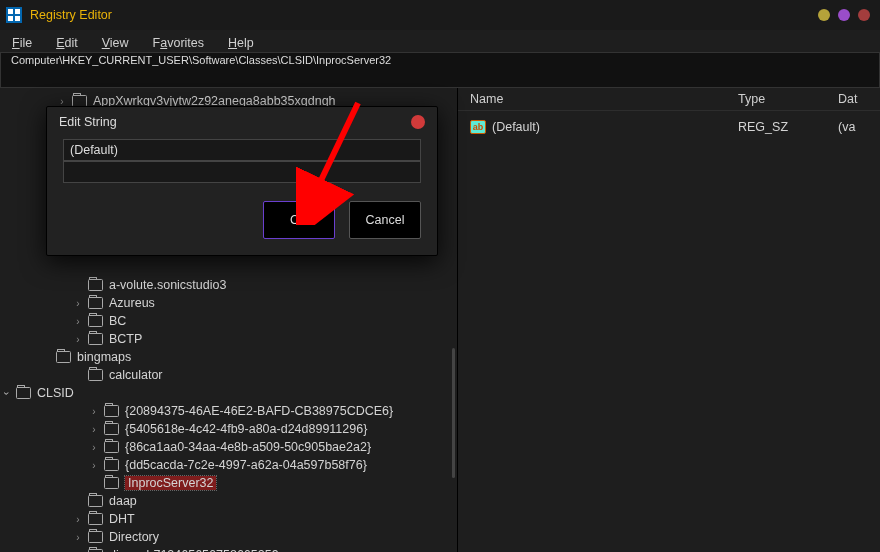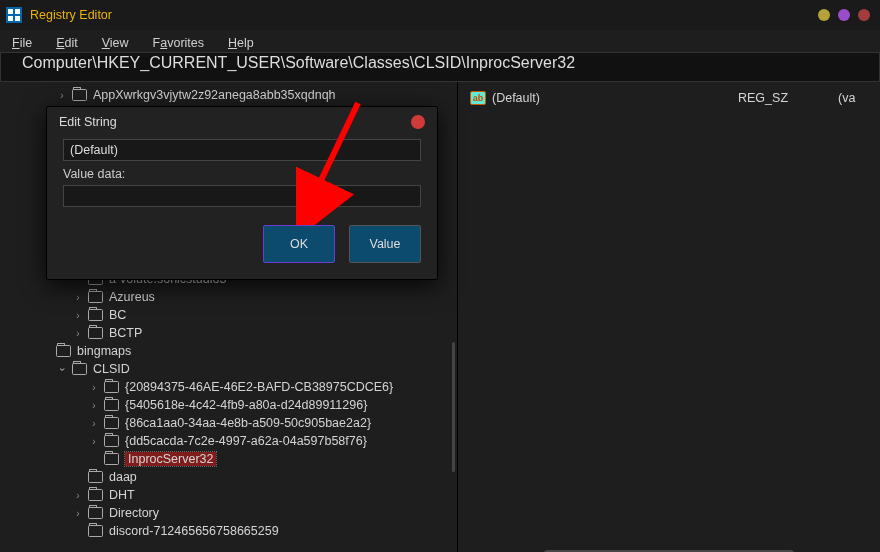--- a/index.html
+++ b/index.html
@@ -58,24 +58,24 @@
     color: #d0d0d0;
     font-size: 12.5px;
     cursor: default;
   }
   .menubar .mitem .ul { text-decoration: underline; }
 
   
   .addressbar {
     background: #111;
     border: 1px solid #333;
-    height: 30px;
+    height: 36px;
     margin: 0 0 0 0;
-    padding: 1px 21px;
-    font-size: 16px;
+    padding: 1px 10px;
+    font-size: 11px;
     color: #ddd;
   }
 
   
   .main {
     display: flex;
     height: calc(100% - 72px);
     position: relative;
   }
   .left-pane {
@@ -194,21 +194,21 @@
     padding: 3px 6px;
     font-size: 12.5px;
     height: 22px;
   }
   .dlg-buttons {
     display: flex; justify-content: flex-end; gap: 14px;
     padding: 16px 16px 4px;
   }
   .dlg-btn {
     min-width: 72px; height: 38px;
-    background: #0c4a6e;
+    background: #000000;
     border: 1px solid #555;
     color: #ddd;
     font-size: 12.5px;
     cursor: pointer;
     border-radius: 2px;
   }
   .dlg-btn.primary {
     border: 1.5px solid #6a3fcf;
   }
 
@@ -281,21 +281,26 @@
       <div class="tnode" style="padding-left:72px">
         <span class="tchevron">›</span>
         <span class="tfolder"></span>
         <span class="tlabel">BCTP</span>
       </div>
       <div class="tnode" style="padding-left:40px">
         <span class="tchevron"></span>
         <span class="tfolder"></span>
         <span class="tlabel">bingmaps</span>
       </div>
-      <div class="tnode" style="padding-left:56px">
+      <div class="tnode" style="padding-left:72px">
+        <span class="tchevron"></span>
+        <span class="tfolder"></span>
+        <span class="tlabel">calculator</span>
+      </div>
+      <div class="tnode" style="">
         <span class="tchevron" style="transform:rotate(90deg);color:#bbb">›</span>
         <span class="tfolder"></span>
         <span class="tlabel">CLSID</span>
       </div>
       <div class="tnode" style="padding-left:88px">
         <span class="tchevron">›</span>
         <span class="tfolder"></span>
         <span class="tlabel">{20894375-46AE-46E2-BAFD-CB38975CDCE6}</span>
       </div>
       <div class="tnode" style="padding-left:88px">
@@ -337,20 +342,25 @@
         <span class="tchevron"></span>
         <span class="tfolder"></span>
         <span class="tlabel">discord-712465656758665259</span>
       </div>
 
       <div class="tree-scrollbar"></div>
     </div>
   </div>
 
   <div class="right-pane">
+    <div class="cols">
+      <div class="col-name">Name</div>
+      <div class="col-type">Type</div>
+      <div class="col-data">Dat</div>
+    </div>
     <div class="rows">
       <div class="rrow">
         <div class="val-icon">
             <span class="val-icon-inner">ab</span>
           </div>
         <div class="rname">(Default)</div>
         <div class="rtype">REG_SZ</div>
         <div class="rdata">(va</div>
       </div>
     </div>
@@ -359,26 +369,25 @@
 
 </div>
 
 <div class="dialog">
   <div class="dlg-title">
     <span>Edit String</span>
     <div class="dlg-dot"></div>
   </div>
   <div class="dlg-body">
     <input class="dlg-input" value="(Default)" style="">
-    <div class="dlg-label">Value data:</div>
     <input class="dlg-input" value="" style="">
   </div>
   <div class="dlg-buttons">
     <button class="dlg-btn primary">OK</button>
-    <button class="dlg-btn">Value</button>
+    <button class="dlg-btn">Cancel</button>
   </div>
 </div>
 
 <svg class="arrow" width="80" height="130">
   <defs>
     <marker id="ah" markerWidth="12" markerHeight="12" refX="3" refY="6" orient="auto">
       <path d="M0,0 L12,6 L0,12 Z" fill="#ff0000"></path>
     </marker>
   </defs>
   <line x1="62" y1="8" x2="18" y2="100" stroke="#ff0000" stroke-width="6" marker-end="url(#ah)"></line>

